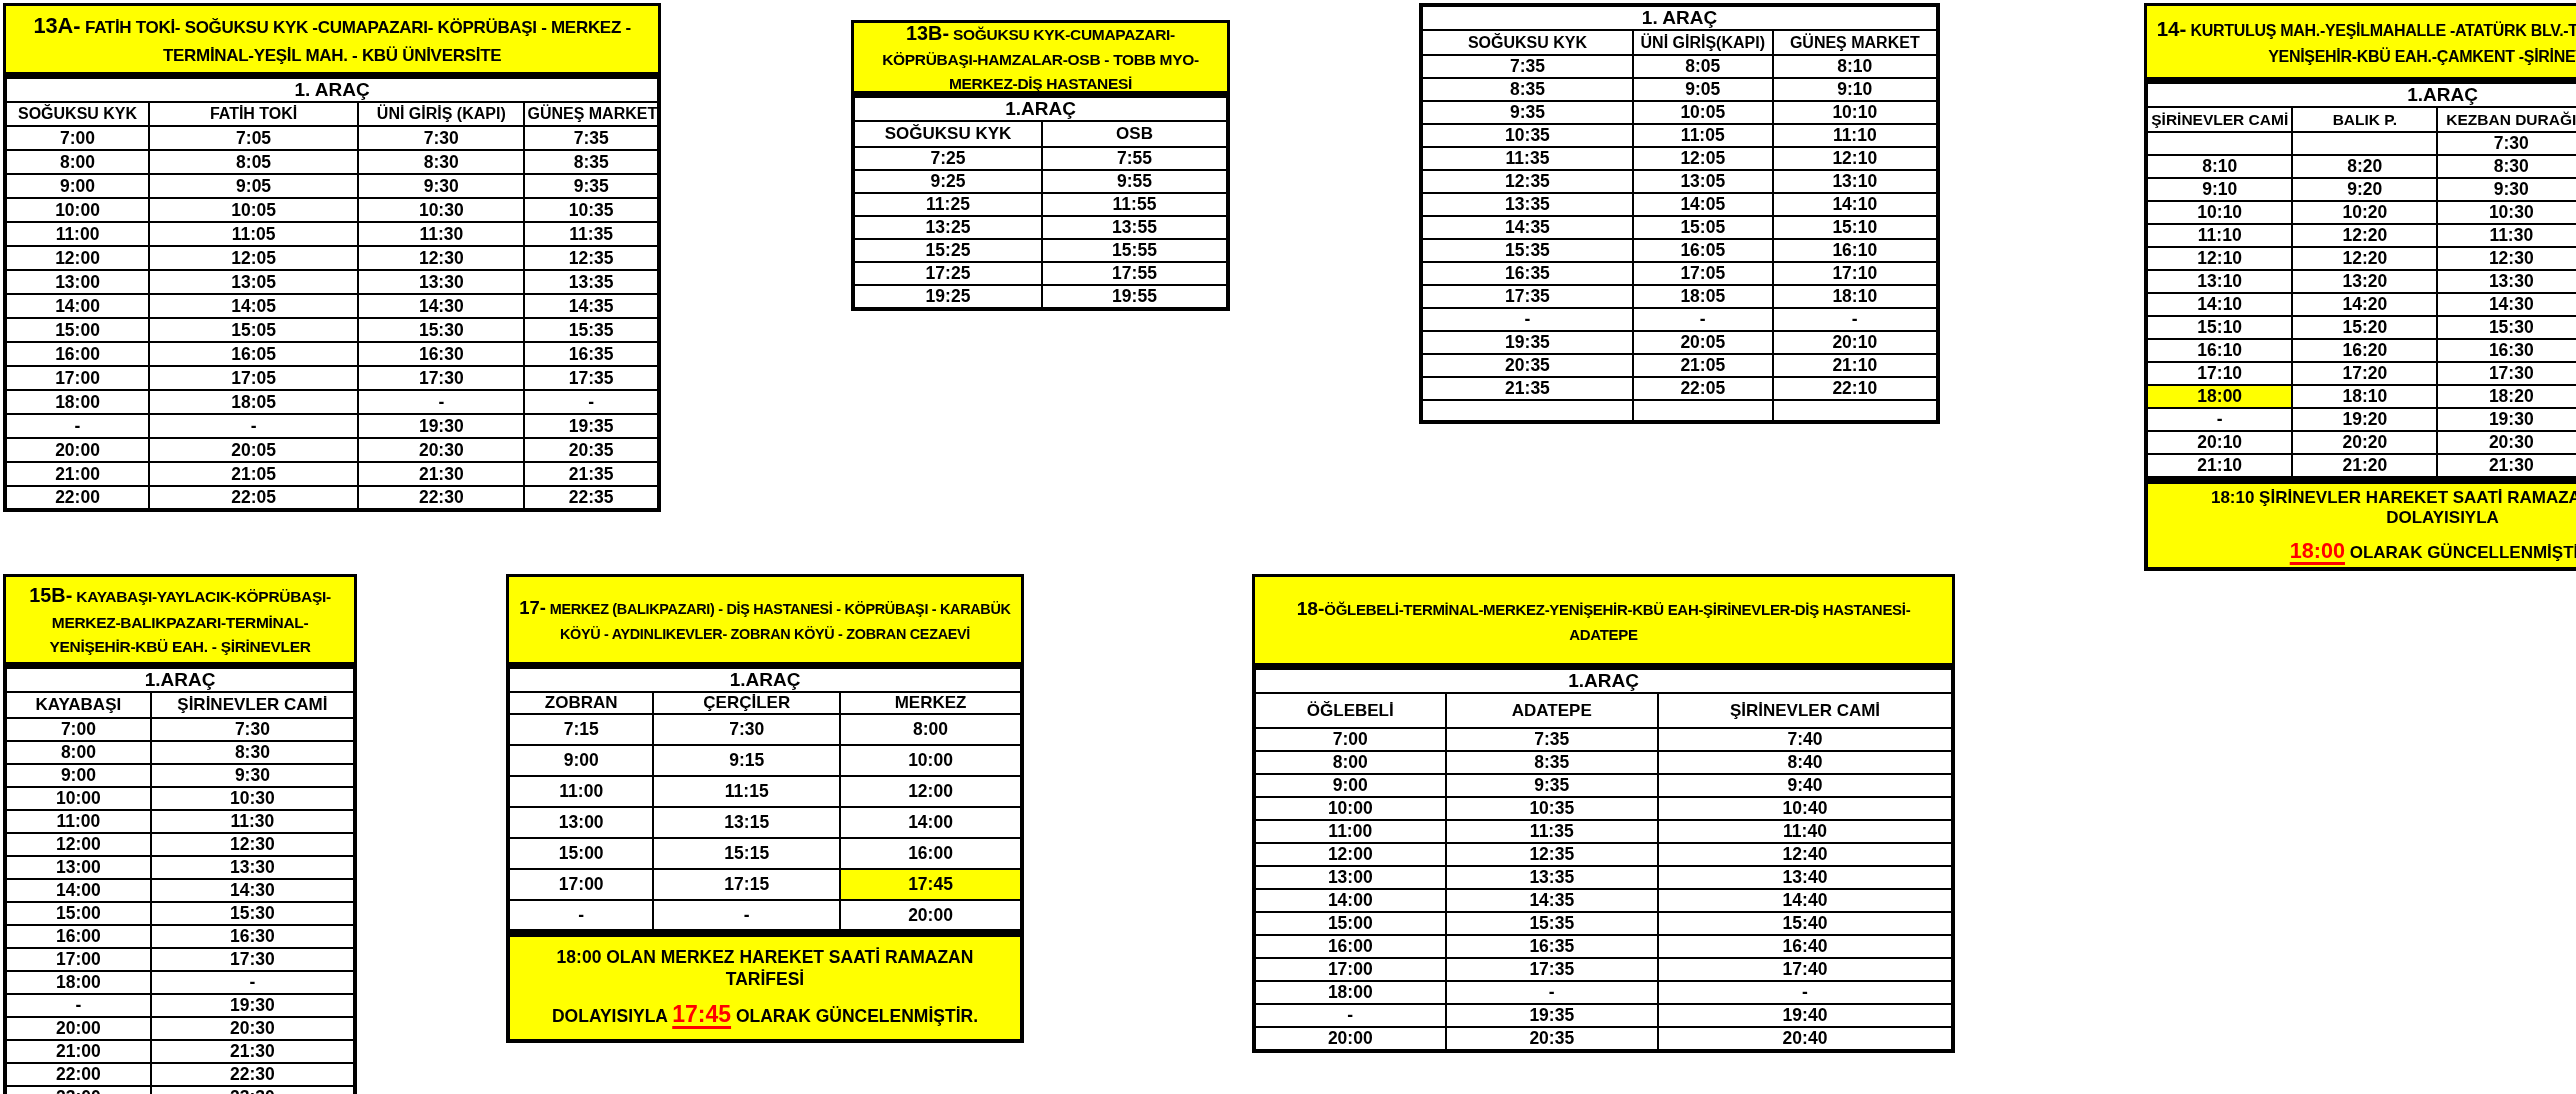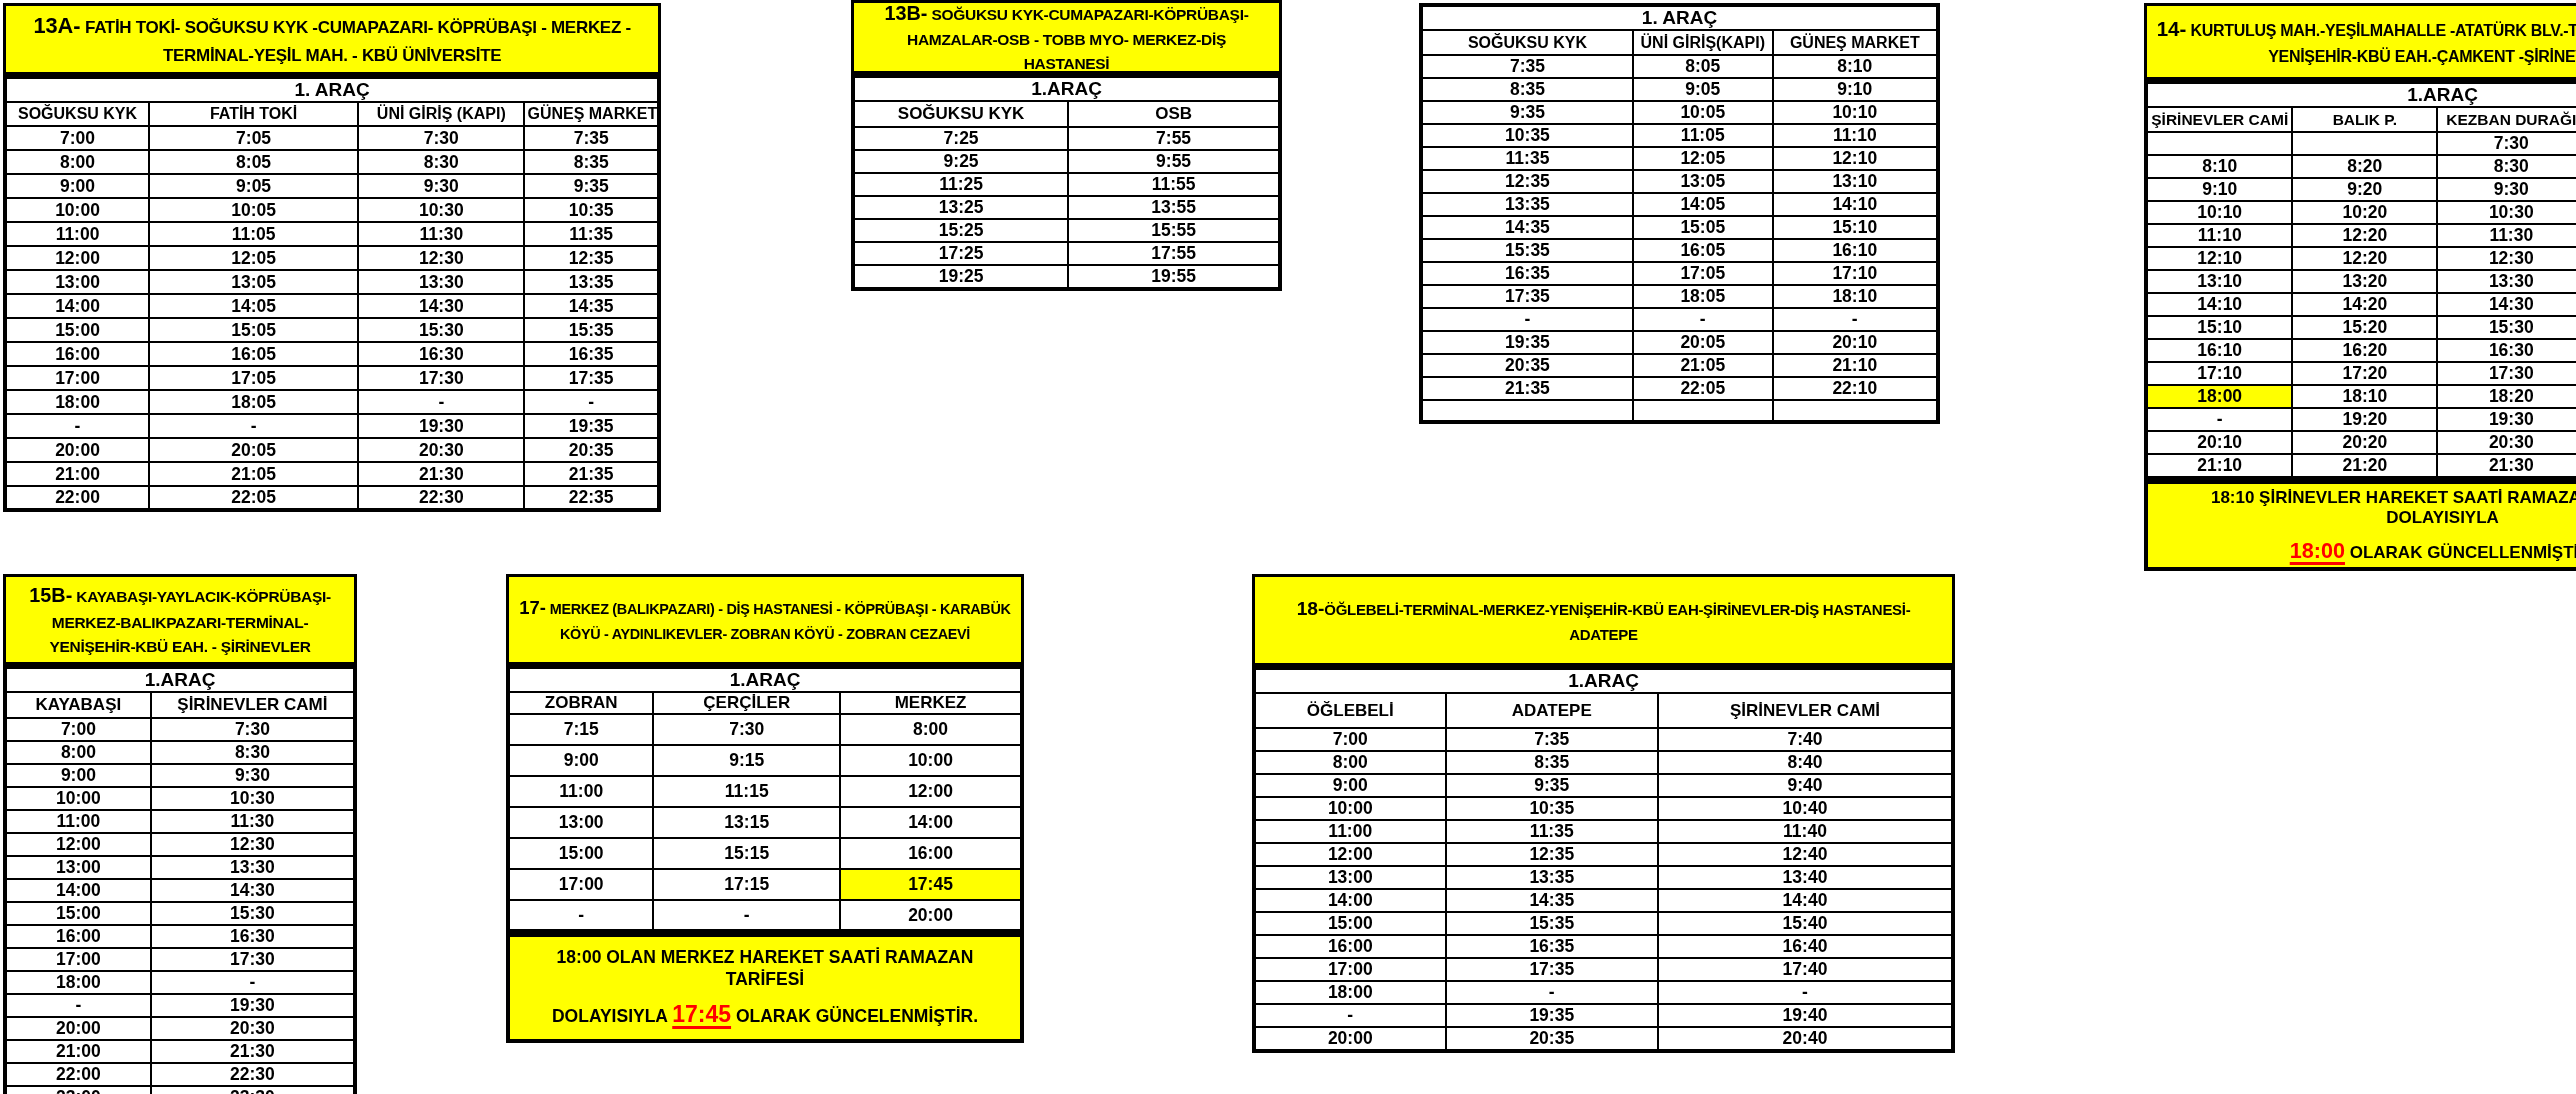--- a/index.html
+++ b/index.html
@@ -62,21 +62,21 @@
     text-underline-offset:4.1px;
     text-decoration-thickness:3.1px;
   }
 
   
   #t13a{left:3.1px;top:3.1px;width:658px}
   #t13a .title{height:72px;font-size:17px}
   #t13a th.col{height:24px;font-size:16px}
   #t13a td{height:24px}
 
-  #t13b{left:851px;top:0;width:431px}
+  #t13b{left:851px;top:20px;width:379px}
   #t13b .title{height:74px;font-size:15.5px}
   #t13b th.col{height:26px}
   #t13b td{height:20.6px}
 
   #t13c{left:1419px;top:3.1px;width:521px}
   #t13c .title{height:73px;font-size:15.5px}
   #t13c th.col{height:25px;font-size:16px}
   #t13c td{height:21.6px}
 
   #t14{left:2144px;top:3.1px;width:597px}

